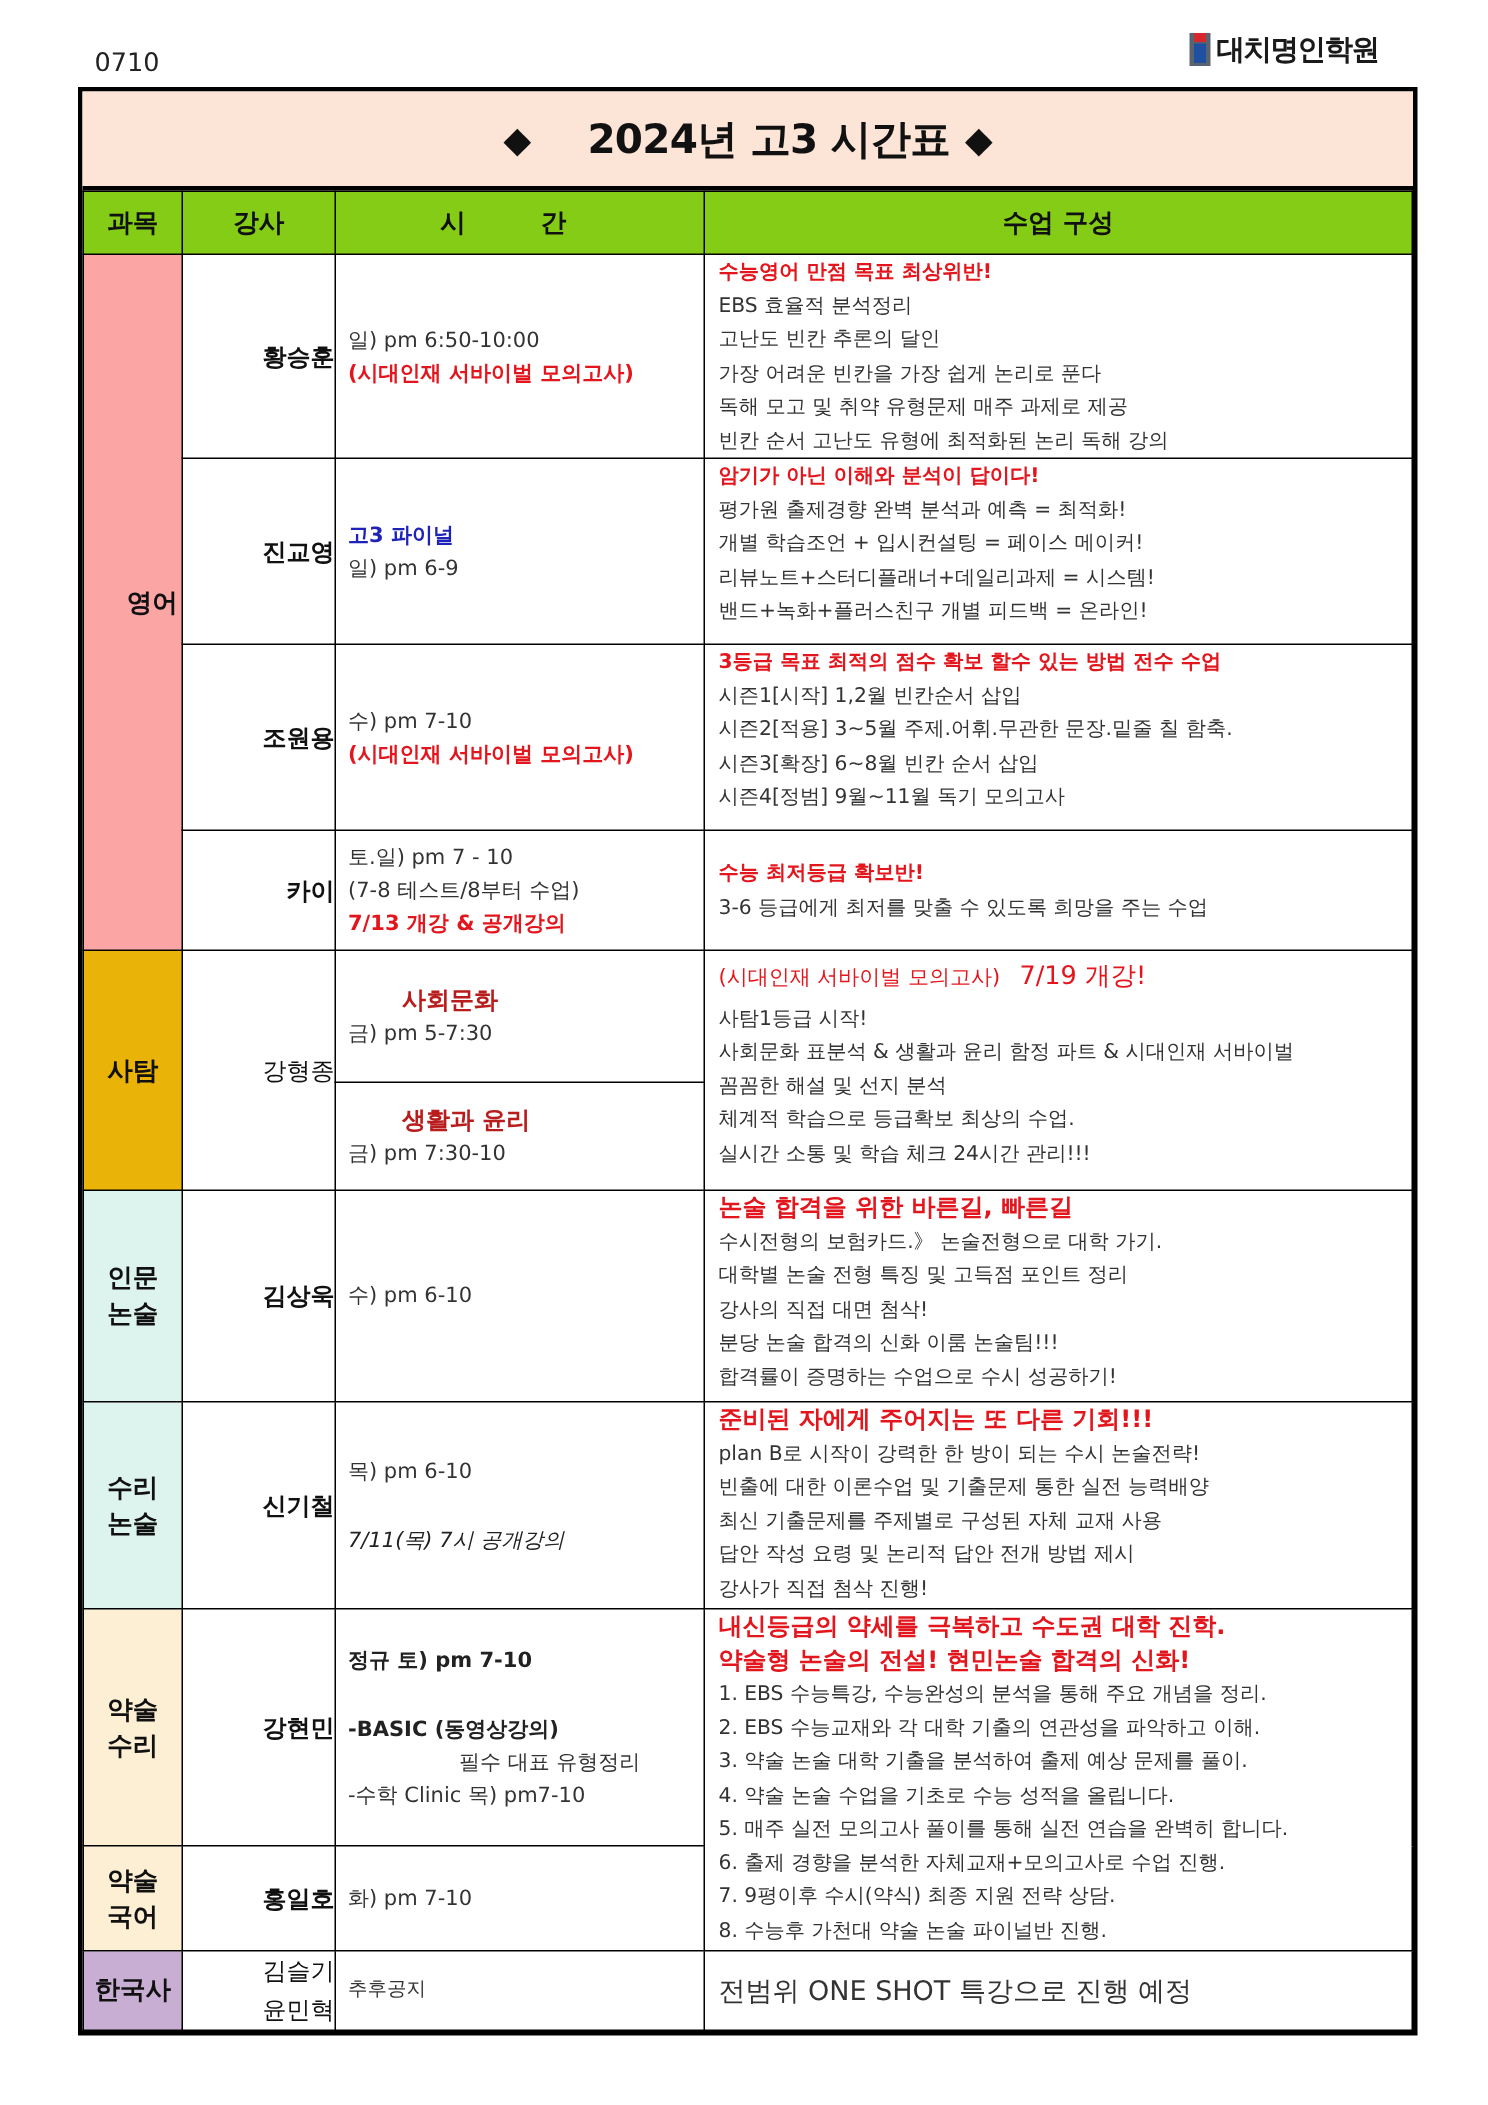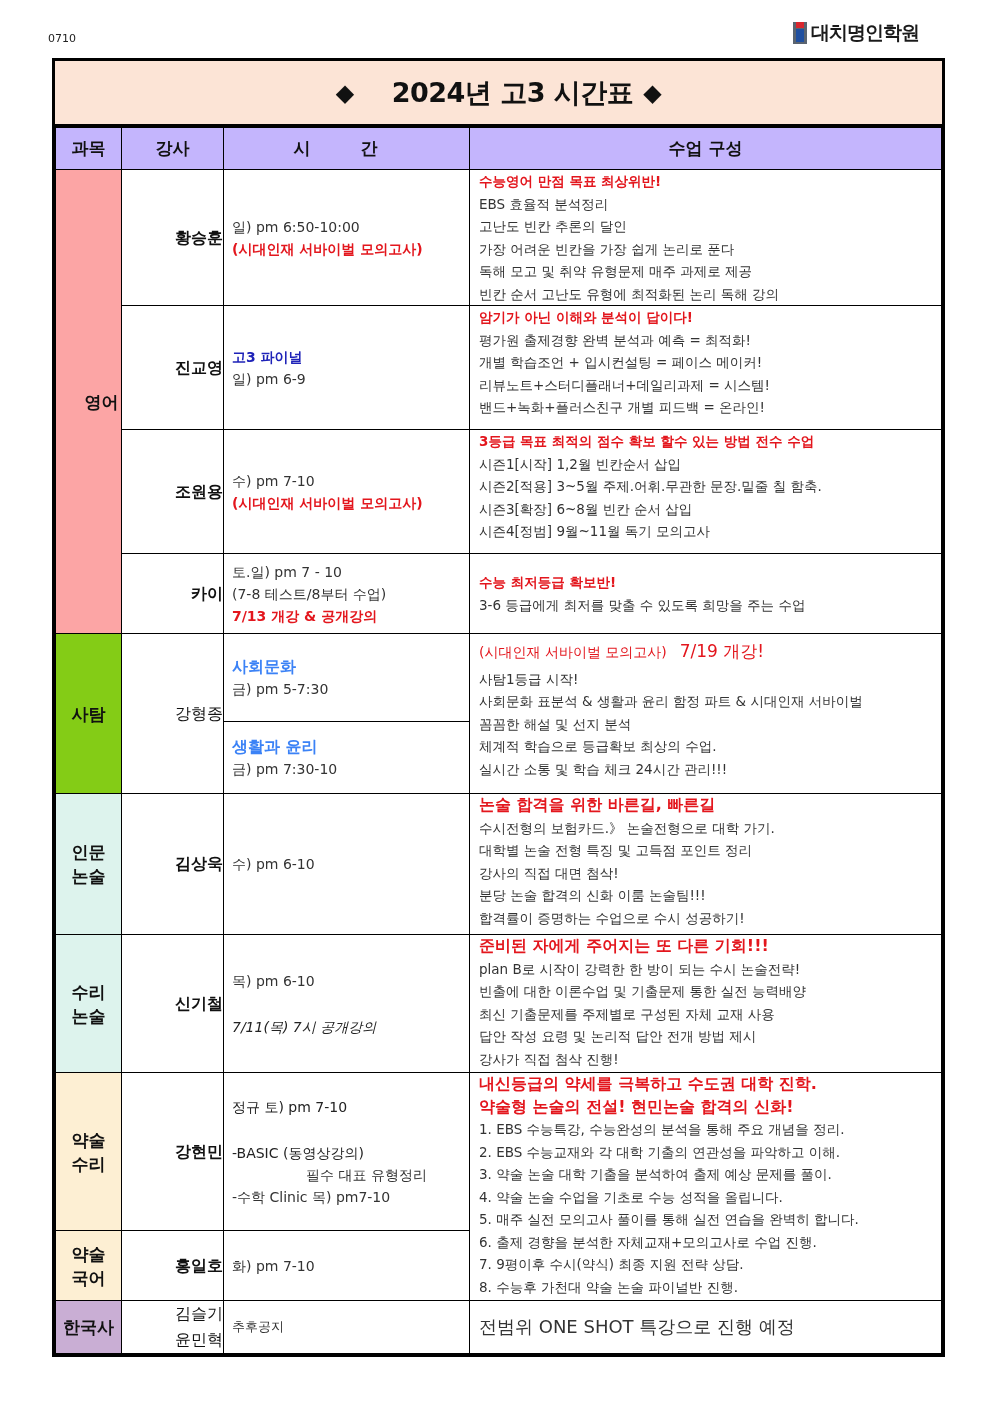--- a/index.html
+++ b/index.html
@@ -1,46 +1,46 @@
 <!DOCTYPE html>
 <html><head>
 <meta charset="utf-8">
 <style>
   html, body { margin: 0; padding: 0; background: #ffffff; }
   body { width: 992px; height: 1403px; position: relative; font-family: "DejaVu Sans", "Liberation Sans", sans-serif; color: #222; overflow: hidden; }
-  .code { position: absolute; left: 48px; top: 32px; font-size: 11px; color: #222; }
+  .code { position: absolute; left: 63px; top: 32px; font-size: 17px; color: #222; }
   .logo { position: absolute; left: 793px; top: 20px; display: flex; align-items: center; gap: 4px; }
   .logo-mark { width: 14px; height: 22px; position: relative; background: #5a6470; }
   .logo-mark .red { position: absolute; left: 3px; top: 0; width: 8px; height: 6px; background: #d8262e; }
   .logo-mark .blue { position: absolute; left: 3px; top: 7px; width: 8px; height: 13px; background: #1f4fa0; }
   .logo-text { font-size: 19px; font-weight: bold; color: #1a1a1a; letter-spacing: -1px; }
 
   .sheet { position: absolute; left: 52px; top: 58px; width: 893px; border: 3px solid #000; box-sizing: border-box; }
   .title { height: 66px; background: #fce4d6; display: flex; align-items: center; justify-content: center; font-size: 27px; font-weight: bold; color: #111; border-bottom: 3px solid #000; box-sizing: border-box; letter-spacing: -0.5px; }
   .title .diamond { font-size: 24px; margin: 0 10px; }
   .title .gap { display: inline-block; width: 28px; }
 
   table { border-collapse: collapse; width: 100%; table-layout: fixed; }
   td, th { border: 1.5px solid #000; padding: 0; vertical-align: middle; }
-  th { background: #c4b5fd; height: 41px; font-size: 17px; font-weight: bold; color: #111; }
+  th { background: #84cc16; height: 41px; font-size: 17px; font-weight: bold; color: #111; }
   th.time-h { letter-spacing: 22px; }
   .subj { text-align: center; font-size: 17px; font-weight: bold; line-height: 24px; color: #111; }
   .teacher { text-align: right; font-size: 16px; font-weight: bold; color: #111; line-height: 26px; }
   .time { padding-left: 8px; font-size: 14px; line-height: 22px; color: #333; }
   .desc { padding-left: 9px; font-size: 13.5px; line-height: 22.5px; color: #333; vertical-align: top; }
   .red { color: #e3161d; font-weight: bold; }
   .redn { color: #e3161d; }
   .blue { color: #1e22b8; font-weight: bold; }
-  .bold { font-weight: normal; color: #222; }
+  .bold { font-weight: bold; color: #222; }
   .ital { font-style: italic; font-weight: normal; color: #222; }
-  .big-blue { color: #3b82f6; font-weight: bold; font-size: 16px; }
+  .big-blue { color: #b91c1c; font-weight: bold; font-size: 16px; margin-left: 36px; }
   .line { white-space: nowrap; display: block; }
   .indent { padding-left: 74px; }
   .green { background: #fca5a5; padding-left: 26px; }
-  .orange { background: #84cc16; }
+  .orange { background: #eab308; }
   .mint { background: #ddf3ed; }
   .cream { background: #fdefd3; }
   .purple { background: #c9aed4; }
   .desc-big { font-size: 18px; padding-left: 9px; color: #333; }
   .red-h { color: #e3161d; font-weight: bold; font-size: 16px; }
 </style>
 </head>
 <body>
 
 <div class="code">0710</div>

